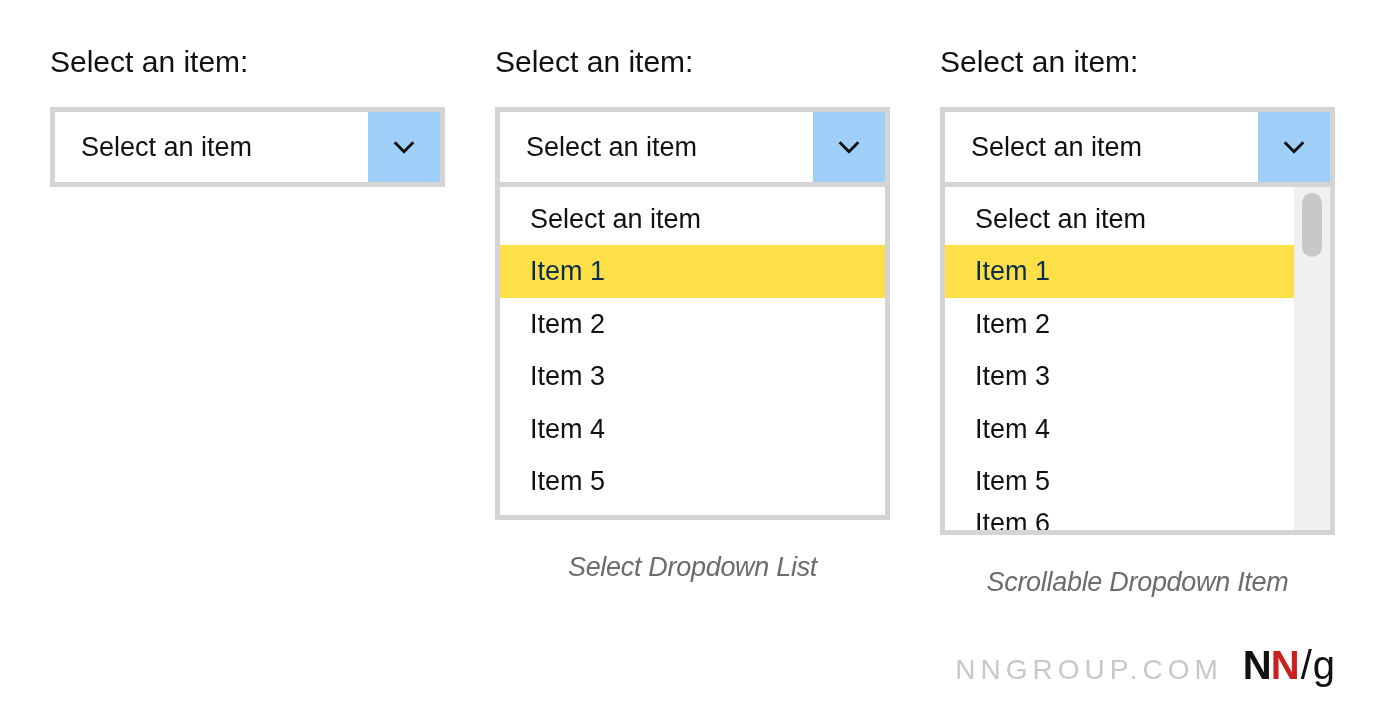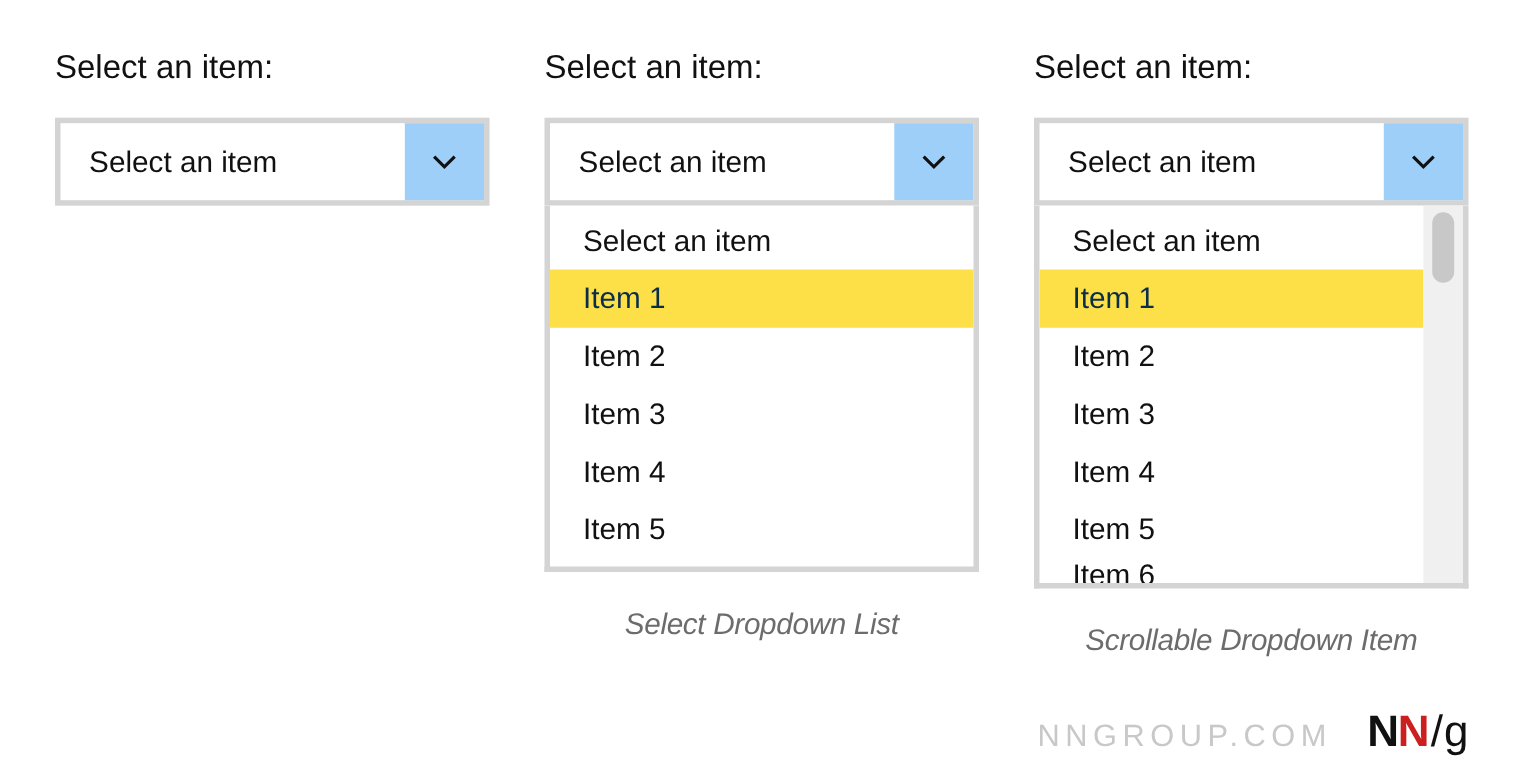--- a/index.html
+++ b/index.html
@@ -120,21 +120,21 @@
   }
   .clip6 .option {
     padding-top: 0;
   }
   .footer {
     position: absolute;
     right: 50px;
     bottom: 22px;
     display: flex;
     align-items: baseline;
-    gap: 32px;
+    gap: 20px;
   }
   .footer-url {
     font-size: 28px;
     color: #c8c8c8;
     letter-spacing: 5px;
   }
   .footer-logo {
     font-size: 40px;
     font-weight: 700;
     letter-spacing: -1px;

